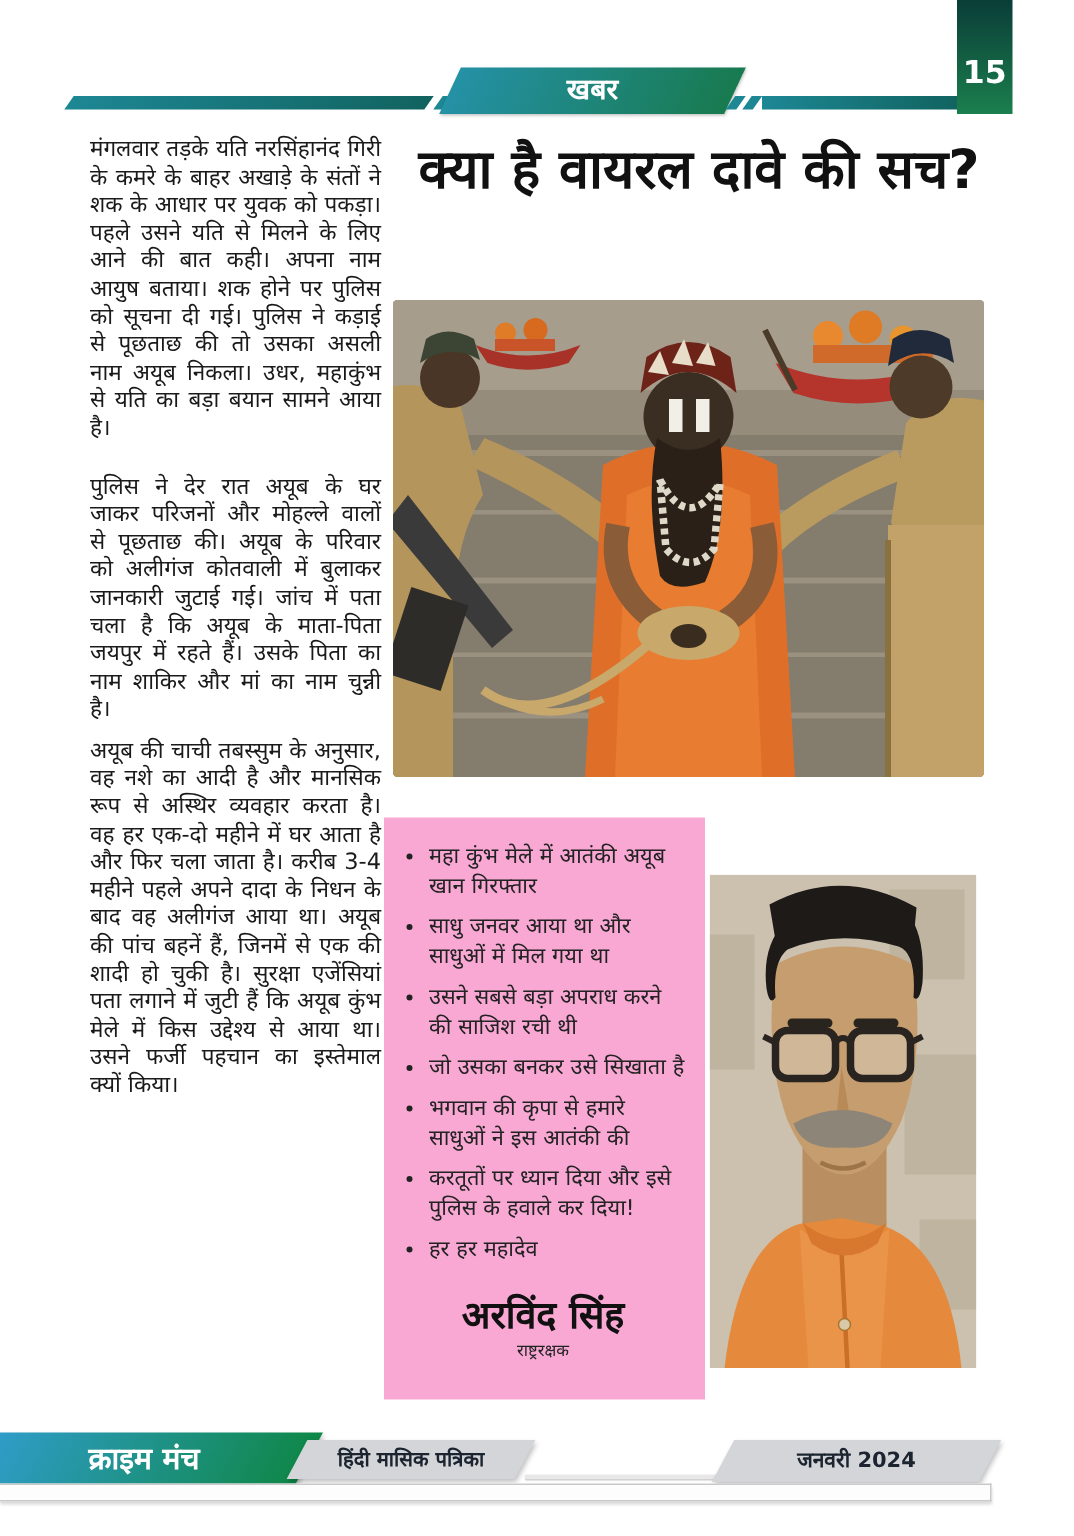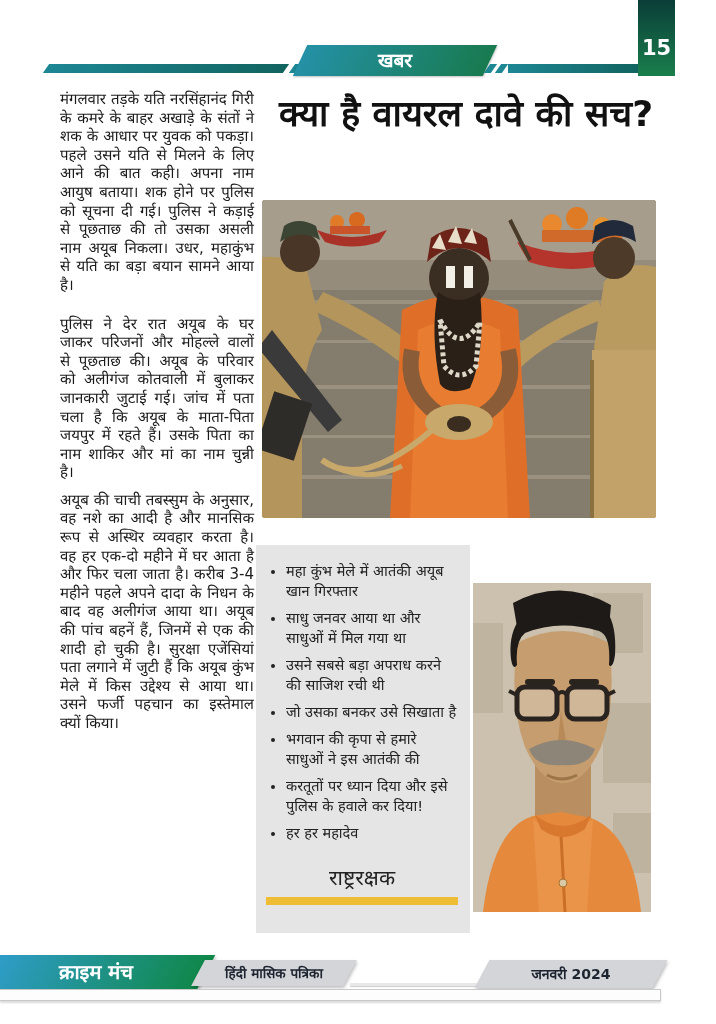--- a/index.html
+++ b/index.html
@@ -40,30 +40,30 @@
     position:absolute;left:268px;top:92px;width:396px;
     text-align:center;font-size:36px;line-height:1.22;font-weight:800;color:#111;
     letter-spacing:0px;
   }
   
   .arrest-photo{position:absolute;left:262px;top:200px;width:394px;height:318px;border-radius:3px;overflow:hidden;}
   .author-photo{position:absolute;left:473px;top:583px;width:178px;height:329px;overflow:hidden;}
   
   .quote-box{
     position:absolute;left:256px;top:545px;width:214px;height:388px;
-    background:#e5e5e5;box-sizing:border-box;padding:16px 12px 14px 10px;
+    background:#f9a8d4;box-sizing:border-box;padding:16px 12px 14px 10px;
     display:flex;flex-direction:column;
   }
   .quote-box ul{margin:0;padding:0 0 0 20px;list-style:disc;}
   .quote-box li{
     font-size:14.5px;line-height:1.38;margin-bottom:7px;color:#222;
     font-weight:500;text-align:left;
   }
   .author-name{text-align:center;font-size:25px;font-weight:800;color:#111;margin-top:8px;}
-  .author-title{text-align:center;font-size:21px;color:#222;margin-top:13px;}
+  .author-title{text-align:center;font-size:11px;color:#222;margin-top:0;}
   .gold-bar{height:8px;background:#eebd35;margin-top:auto;margin-bottom:14px;}
   
   .ftr-brand{
     position:absolute;left:-14px;top:955px;width:220px;height:35px;
     background:linear-gradient(90deg,#2f9dcb,#0f8747);
     transform:skewX(-28deg);box-shadow:2px 2px 3px rgba(0,0,0,.25);
   }
   .ftr-brand span{display:block;transform:skewX(28deg);color:#fff;font-weight:bold;font-size:20px;line-height:35px;text-align:center;}
   .ftr-tag{
     position:absolute;left:198px;top:960px;width:152px;height:26px;
@@ -185,20 +185,21 @@
 <div class="quote-box">
   <ul>
       <li>महा कुंभ मेले में आतंकी अयूब खान गिरफ्तार</li>
       <li>साधु जनवर आया था और साधुओं में मिल गया था</li>
       <li>उसने सबसे बड़ा अपराध करने की साजिश रची थी</li>
       <li>जो उसका बनकर उसे सिखाता है</li>
       <li>भगवान की कृपा से हमारे साधुओं ने इस आतंकी की</li>
       <li>करतूतों पर ध्यान दिया और इसे पुलिस के हवाले कर दिया!</li>
       <li>हर हर महादेव</li>
     </ul>
+  <div class="author-name">अरविंद सिंह</div>
   <div class="author-title">राष्ट्ररक्षक</div>
   <div class="gold-bar"></div>
 </div>
 
 <div class="author-photo">
   <svg width="178" height="329" viewBox="0 0 178 329" xmlns="http://www.w3.org/2000/svg">
     <rect x="0" y="0" width="178" height="329" fill="#cbc1ae"></rect>
     <g opacity="0.5" fill="#b3a78f">
       <rect x="120" y="10" width="50" height="60"></rect>
       <rect x="130" y="120" width="48" height="80"></rect>

